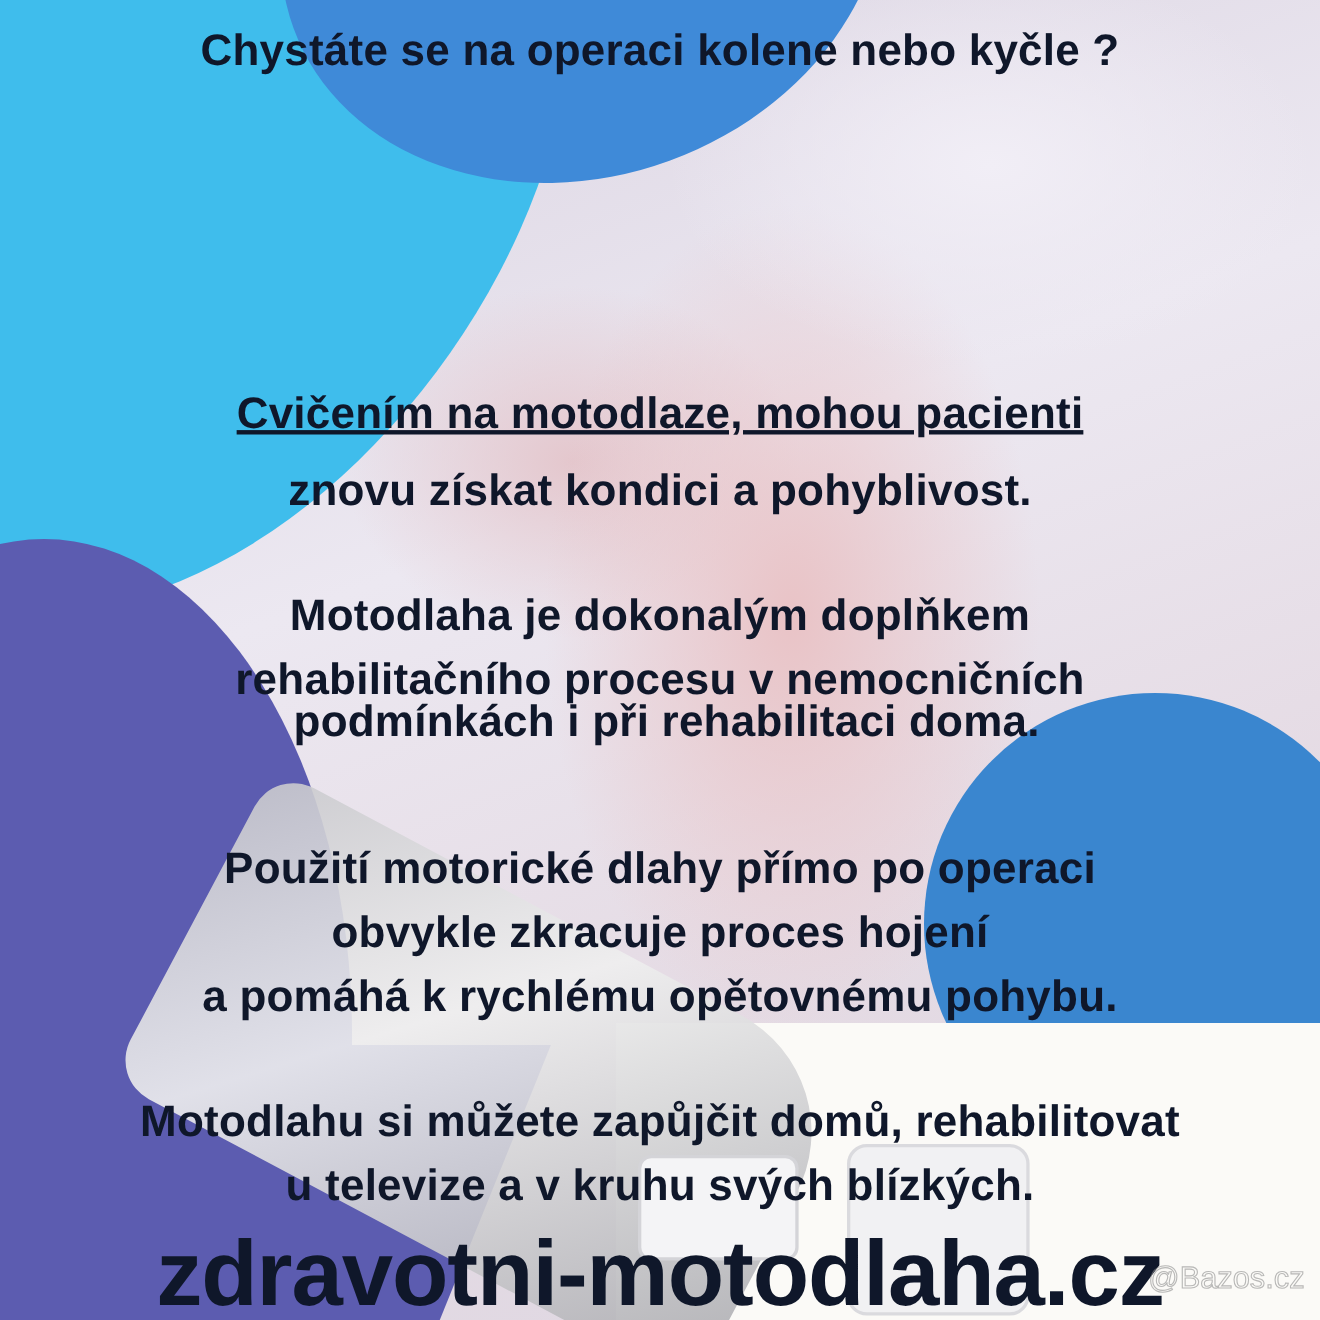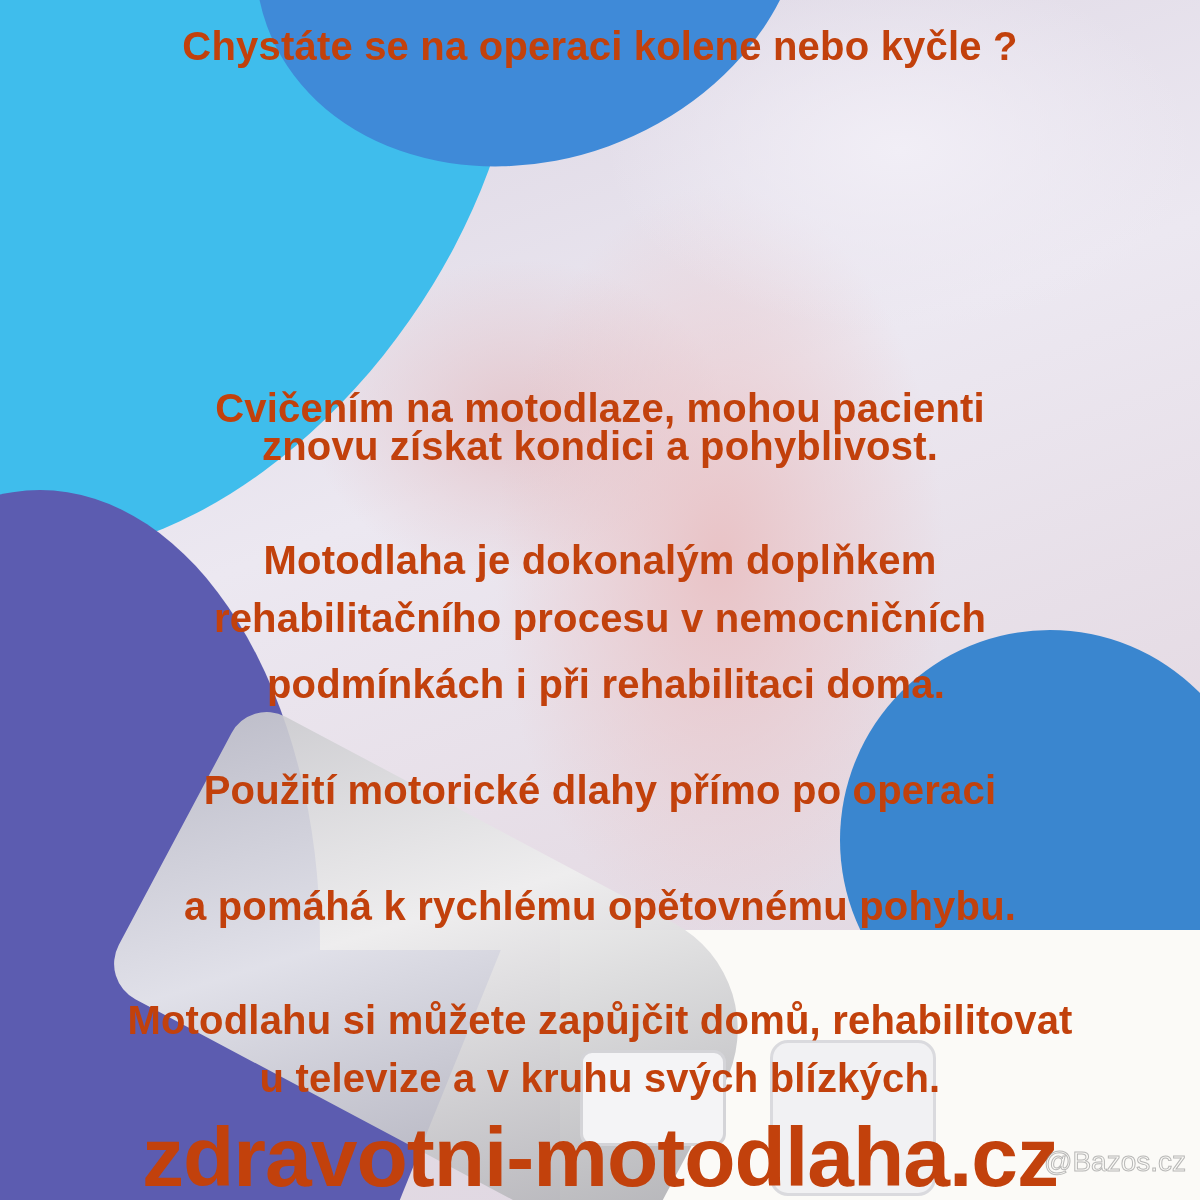--- a/index.html
+++ b/index.html
@@ -15,21 +15,21 @@
     .shape-cyan { position: absolute; left: -260px; top: -120px; width: 880px; height: 560px; border-radius: 50%; background: #3fbdec; transform: rotate(-55deg); }
     .shape-blue { position: absolute; left: 250px; top: -300px; width: 560px; height: 460px; border-radius: 50%; background: #3f8ad8; transform: rotate(-20deg); }
     .shape-purple { position: absolute; left: -240px; top: 490px; width: 560px; height: 900px; border-radius: 50% 50% 0 0; background: #5c5cb0; }
     .shape-purple2 { position: absolute; left: -100px; top: 950px; width: 520px; height: 400px; background: #5c5cb0; transform: skewX(-22deg); }
     .shape-blue2 { position: absolute; left: 840px; top: 630px; width: 420px; height: 420px; border-radius: 50%; background: #3a86cf; }
     .white-panel { position: absolute; left: 560px; top: 930px; width: 700px; height: 300px; background: #fbfaf7; }
     .device { position: absolute; left: 140px; top: 820px; width: 600px; height: 320px; border-radius: 40px 120px 40px 40px; background: linear-gradient(135deg, #c8c8cc 0%, #efefef 40%, #a9a9ae 100%); opacity: 0.9; transform: rotate(28deg); }
     .device-screen { position: absolute; left: 580px; top: 1050px; width: 140px; height: 90px; border-radius: 12px; background: #f4f4f6; border: 3px solid #d4d4d8; }
     .device-screen2 { position: absolute; left: 770px; top: 1040px; width: 160px; height: 150px; border-radius: 18px; background: #f1f1f3; border: 3px solid #dadade; }
 
-    .content { position: absolute; inset: 0; text-align: center; color: #c2410c; font-weight: bold; }
+    .content { position: absolute; inset: 0; text-align: center; color: #0f172a; font-weight: bold; }
     .line { position: absolute; left: 0; right: 0; font-size: 40px; line-height: 48px; letter-spacing: 0.2px; white-space: nowrap; }
     .website { position: absolute; left: 0; right: 0; top: 1112px; font-size: 84px; line-height: 90px; font-weight: bold; letter-spacing: -1px; text-align: center; padding-left: 0; }
     .watermark { position: absolute; right: 14px; top: 1146px; font-size: 28px; color: rgba(160,160,160,0.55); font-weight: normal; -webkit-text-stroke: 1px rgba(140,140,140,0.6); color: transparent; text-align: right; }
   </style>
 </head>
 <body>
 
 <div class="bg">
   <div class="photo"></div>
   <div class="shape-cyan"></div>
@@ -40,28 +40,29 @@
   <div class="shape-purple2"></div>
   <div class="device"></div>
   <div class="device-screen"></div>
   <div class="device-screen2"></div>
 </div>
 
 <div class="content">
   <div class="line" style="top:22px;">Chystáte se na operaci kolene nebo kyčle ?</div>
 
 
-  <div class="line" style="top:384px;">Cvičením na motodlaze, mohou pacienti</div>
+  <div class="line" style="top:352px;text-decoration:underline;">Cvičením na motodlaze, mohou pacienti</div>
   <div class="line" style="top:422px;">znovu získat kondici a pohyblivost.</div>
 
   <div class="line" style="top:536px;">Motodlaha je dokonalým doplňkem</div>
   <div class="line" style="top:594px;">rehabilitačního procesu v nemocničních</div>
-  <div class="line" style="top:660px;margin-left:12px;">podmínkách i při rehabilitaci doma.</div>
+  <div class="line" style="top:632px;margin-left:12px;">podmínkách i při rehabilitaci doma.</div>
 
   <div class="line" style="top:766px;">Použití motorické dlahy přímo po operaci</div>
+  <div class="line" style="top:824px;">obvykle zkracuje proces hojení</div>
   <div class="line" style="top:882px;">a pomáhá k rychlému opětovnému pohybu.</div>
 
   <div class="line" style="top:996px;">Motodlahu si můžete zapůjčit domů, rehabilitovat</div>
   <div class="line" style="top:1054px;">u televize a v kruhu svých blízkých.</div>
 
   <div class="website">zdravotni-motodlaha.cz</div>
 </div>
 
 <div class="watermark">@Bazos.cz</div>
 

